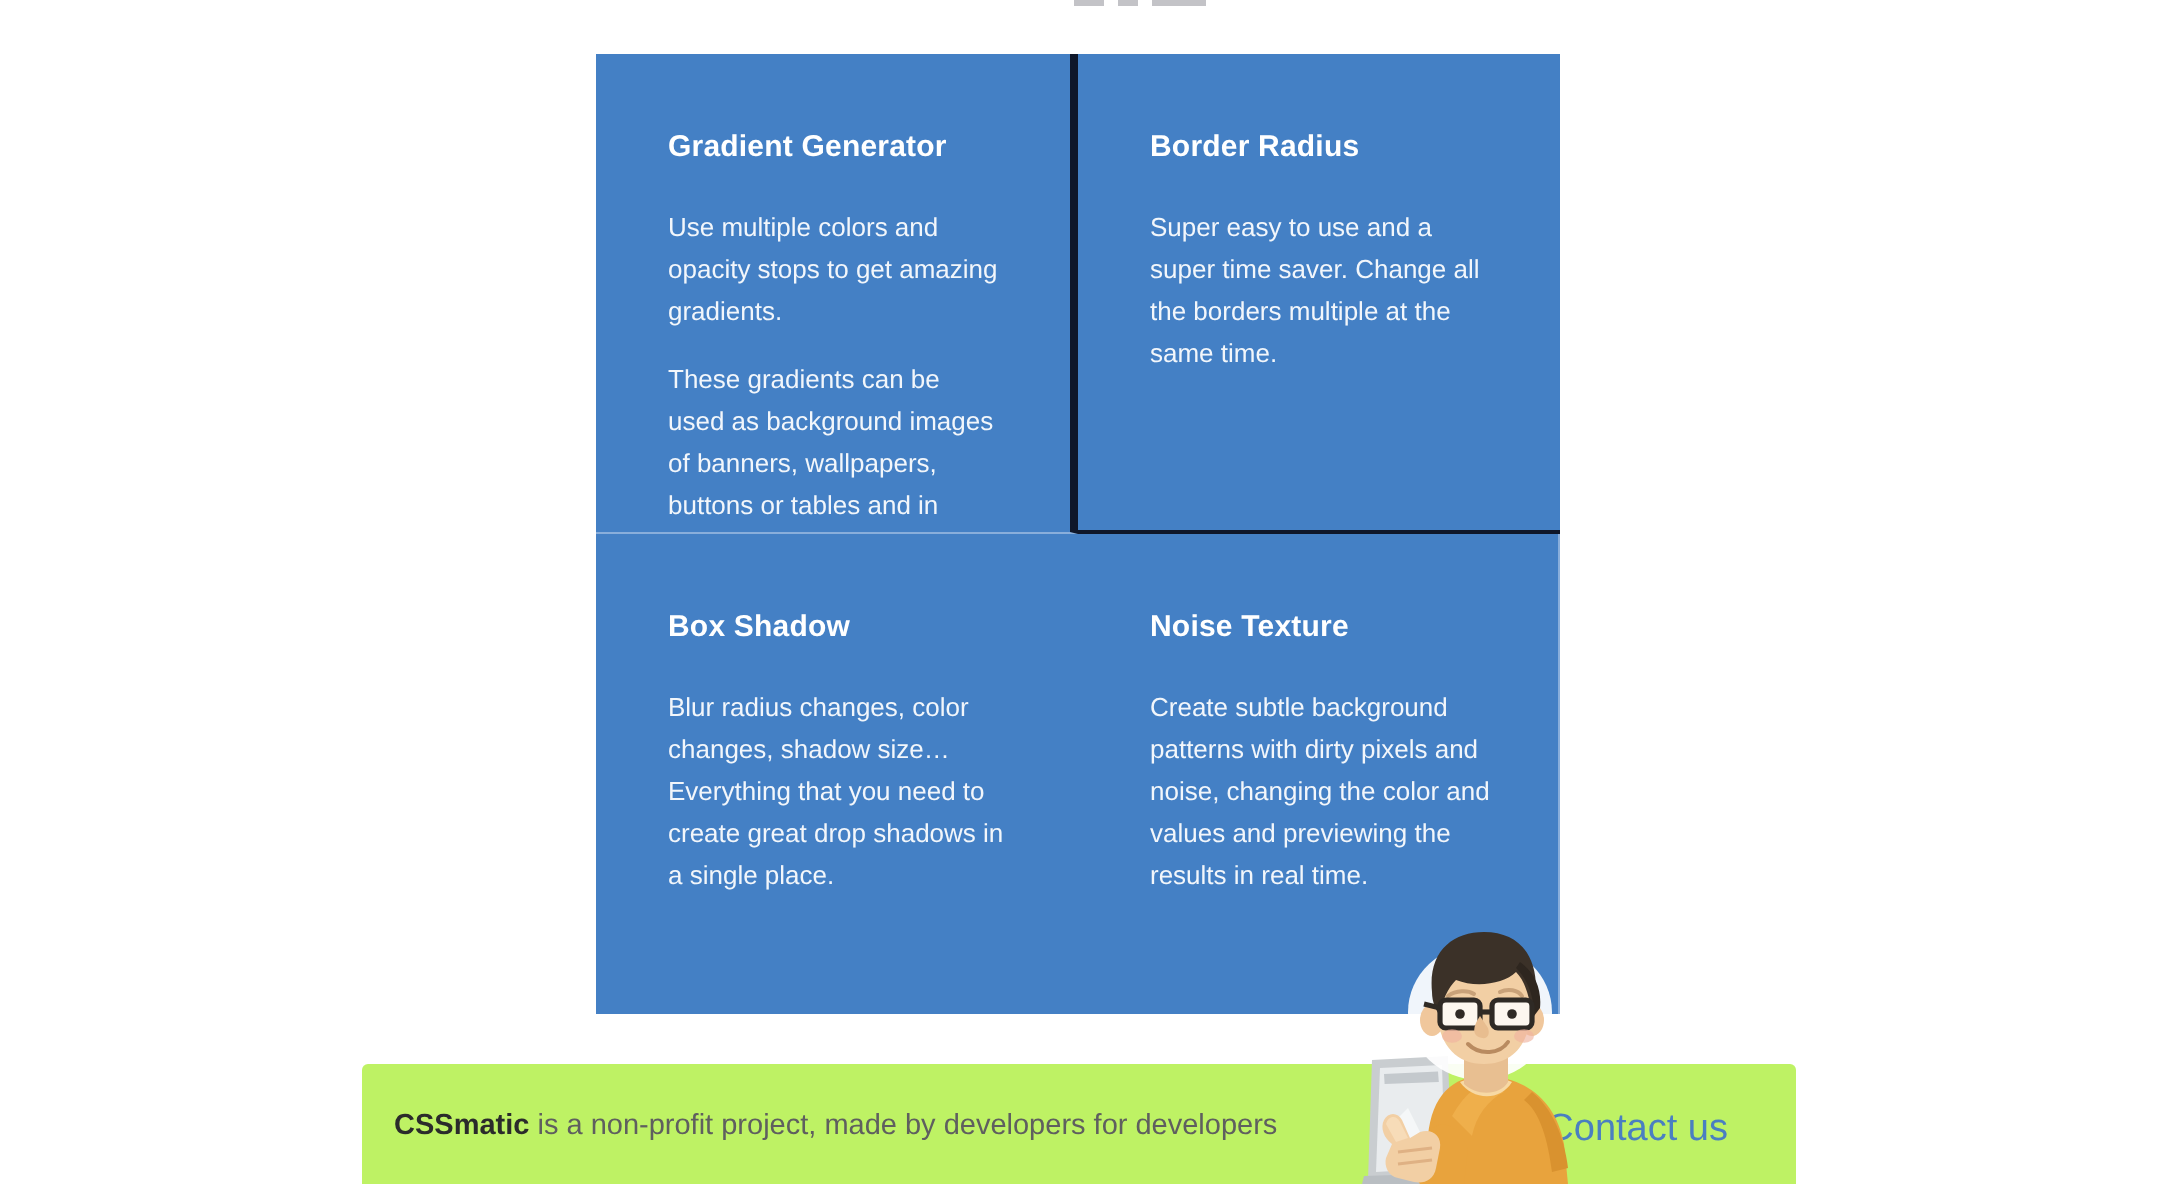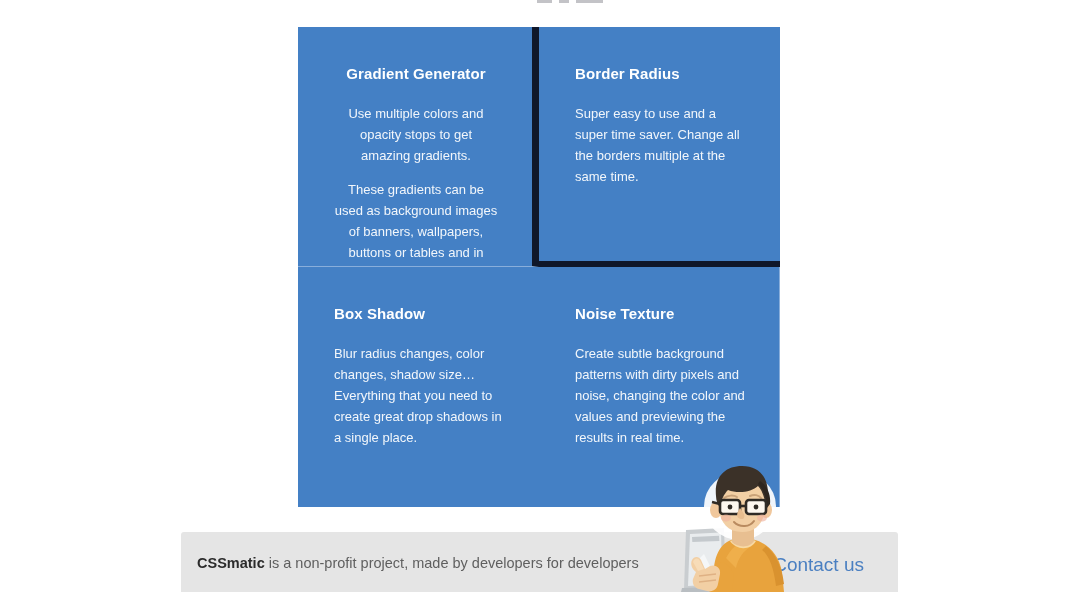--- a/index.html
+++ b/index.html
@@ -27,22 +27,22 @@
     display: grid;
     grid-template-columns: 241px 241px;
     grid-template-rows: 240px 240px;
   }
   .feature-cell {
     position: relative;
     padding: 38px 34px 0 36px;
     overflow: hidden;
   }
   
-  .feature-cell.c1 { border-right: 7px solid #0f172a; border-bottom: 1px solid #89aedb; text-align: center; }
-  .feature-cell.c2 { border-bottom: 6px solid #0f172a; }
+  .feature-cell.c1 { border-right: 4px solid #0f172a; border-bottom: 1px solid #89aedb; }
+  .feature-cell.c2 { border-bottom: 2px solid #0f172a; }
   .feature-cell.c3 { border-right: 1px solid #89aedb; }
 
   .feature-title {
     color: #ffffff;
     font-size: 15px;
     font-weight: bold;
     letter-spacing: .1px;
     margin-bottom: 20px;
     line-height: 1.2;
   }
@@ -54,21 +54,21 @@
     margin-top: 20px;
   }
   .feature-para + .feature-para { margin-top: 13px; }
   .feature-para.wide { max-width: 176px; }
 
   
   .footer {
     position: absolute;
     left: 181px; top: 532px;
     width: 717px; height: 60px;
-    background: #e5e5e5;
+    background: #bef264;
     border-radius: 3px 3px 0 0;
   }
   .footer-text {
     position: absolute;
     left: 16px; top: 23px;
     font-size: 14.5px;
     color: #5f5f5f;
     white-space: nowrap;
   }
   .footer-brand { font-weight: bold; color: #2b2b2b; }

